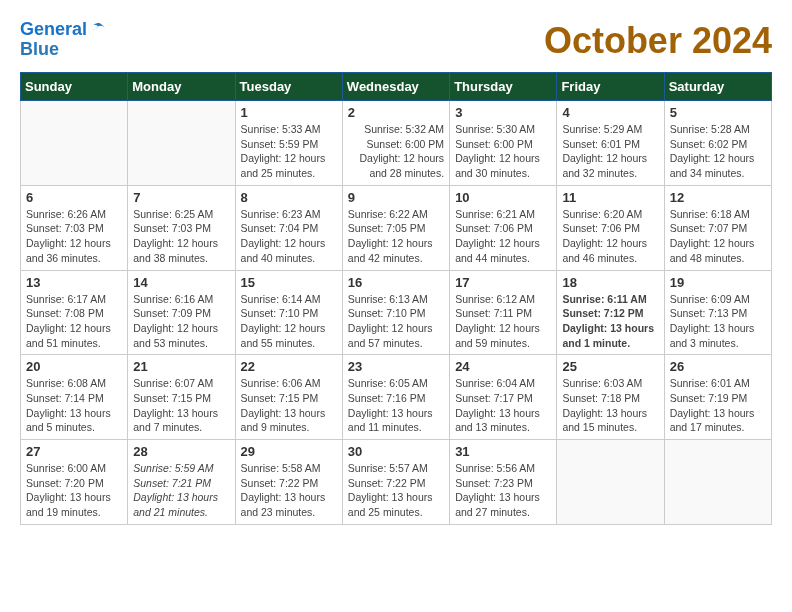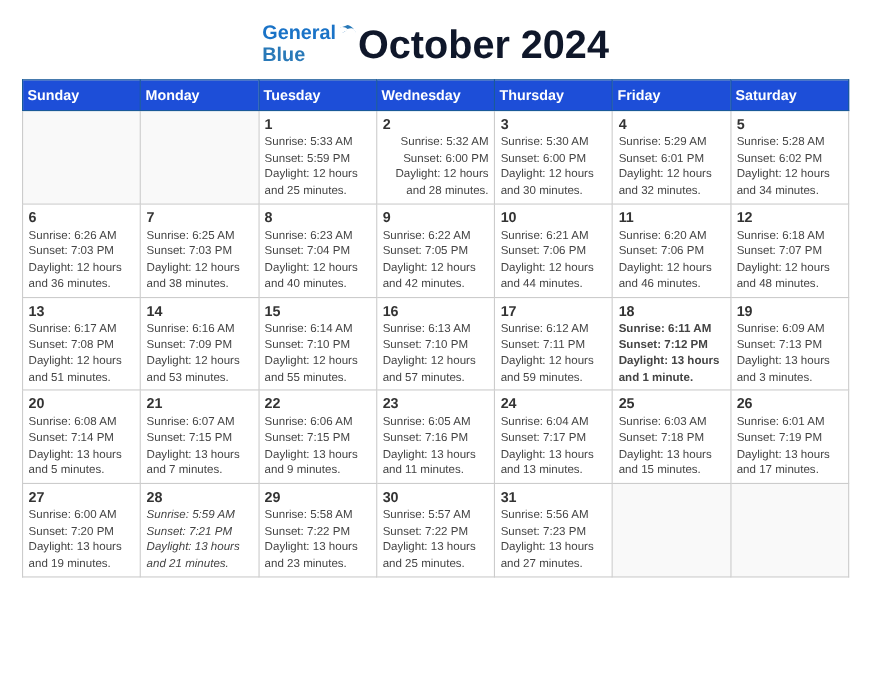--- a/index.html
+++ b/index.html
@@ -5,21 +5,21 @@
     * { box-sizing: border-box; margin: 0; padding: 0; }
     body {
       font-family: Arial, sans-serif;
       background: #fff;
       width: 792px;
       min-height: 612px;
       padding: 20px;
     }
     .header-area {
       display: flex;
-      justify-content: center;
+      justify-content: space-between;
       align-items: flex-start;
       margin-bottom: 10px;
     }
     .logo {
       display: flex;
       align-items: center;
     }
     .logo-text {
       font-size: 18px;
       font-weight: bold;
@@ -33,33 +33,33 @@
       width: 18px;
       height: 18px;
       margin-left: 2px;
     }
     .title-area {
       text-align: right;
     }
     .month-title {
       font-size: 36px;
       font-weight: bold;
-      color: #0f172a;
+      color: #a16207;
     }
     .location-title {
       font-size: 15px;
       color: #555;
     }
     .calendar {
       width: 100%;
       border-collapse: collapse;
       font-size: 11px;
     }
     .calendar th {
-      background-color: #1d4ed8;
+      background-color: #14532d;
       color: #fff;
       padding: 6px 4px;
       text-align: left;
       font-size: 13px;
       font-weight: bold;
       border: 1px solid #1a5a99;
     }
     .calendar td {
       border: 1px solid #ccc;
       vertical-align: top;

